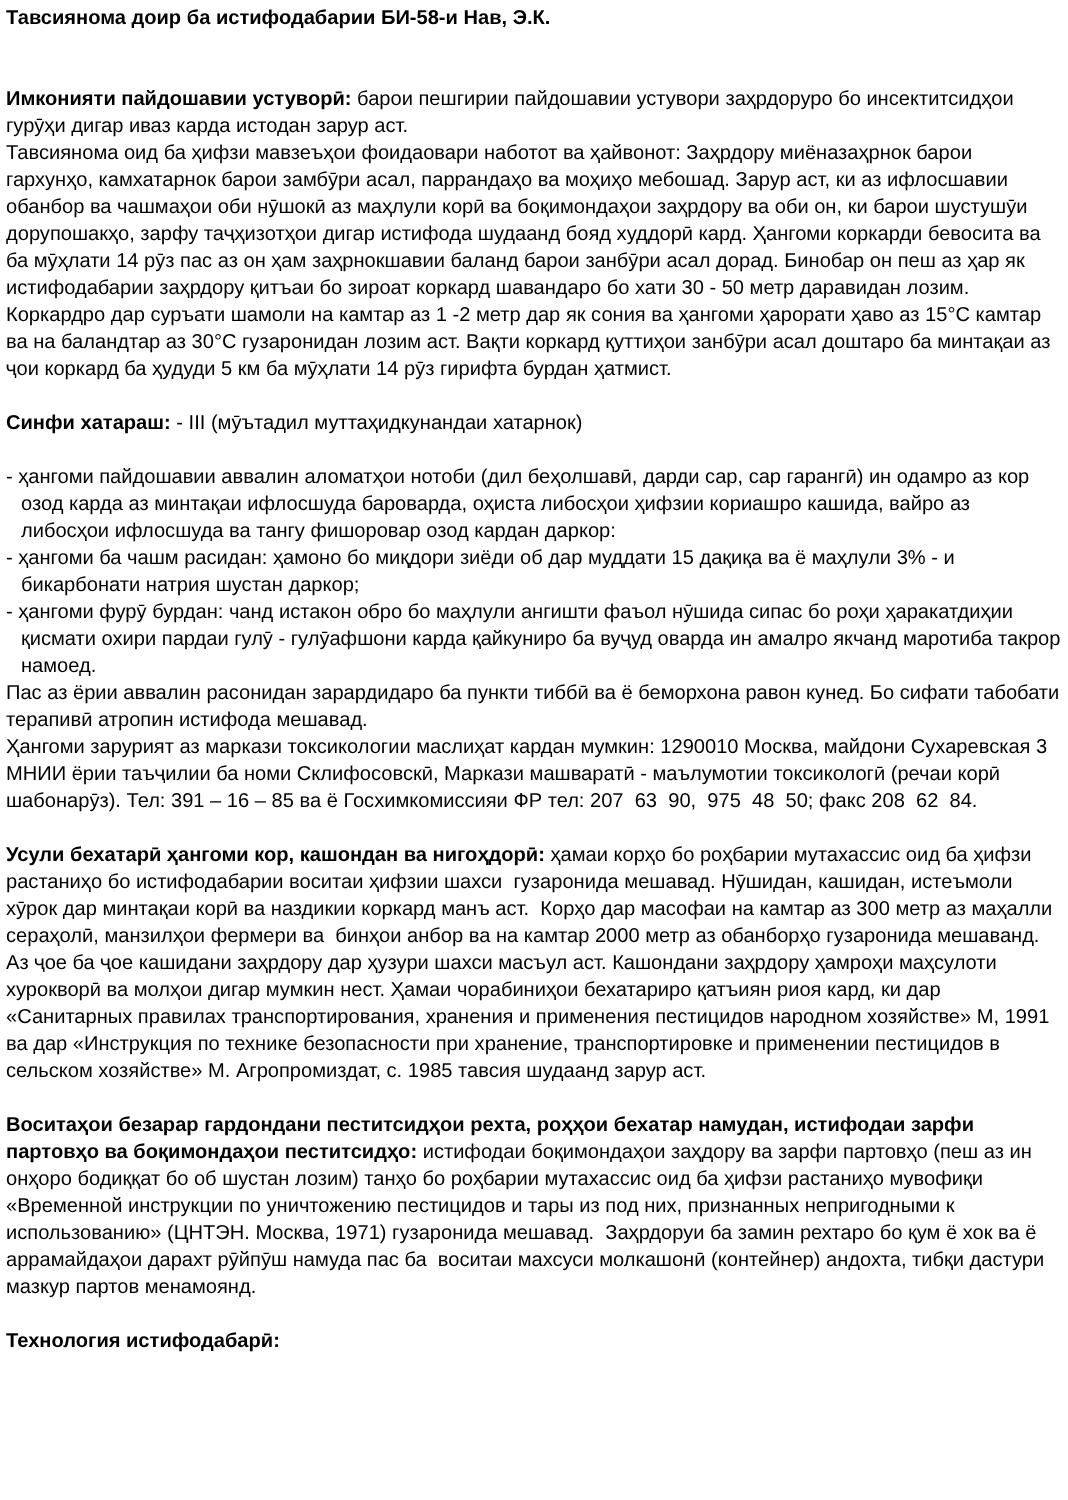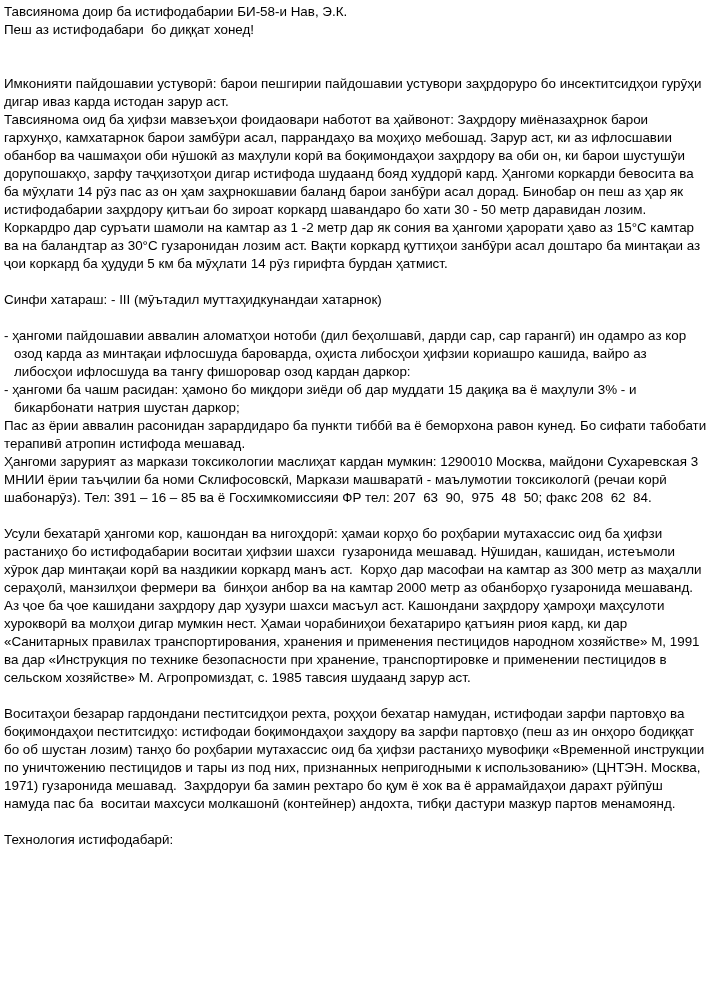--- a/index.html
+++ b/index.html
@@ -20,57 +20,57 @@
     font-size: 13.4px;
     line-height: 18px;
     color: #000000;
     -webkit-font-smoothing: antialiased;
   }
   .doc p {
     margin: 0;
     white-space: pre-wrap;
   }
   .doc strong {
-    font-weight: normal;
+    font-weight: bold;
     margin-top: 30px;
   }
   .bullet {
     padding-left: 10px;
     text-indent: -10px;
   }
   .gap {
     height: 18px;
   }
 </style>
 </head>
 <body>
 
 <div class="doc">
 
   <p><strong>Тавсиянома доир ба истифодабарии БИ-58-и Нав, Э.К.</strong></p>
-  <p><strong>Пеш аз истифодабари  бо диққат хонед!</strong></p>
 
   <div class="gap"></div>
 
 
   <div class="gap"></div>
 
   <p><strong>Имконияти пайдошавии устуворӣ:</strong><span> барои пешгирии пайдошавии устувори заҳрдоруро бо инсектитсидҳои гурӯҳи дигар иваз карда истодан зарур аст.</span></p>
 
   <p><span>Тавсиянома оид ба ҳифзи мавзеъҳои фоидаовари наботот ва ҳайвонот: Заҳрдору миёназаҳрнок барои гархунҳо, камхатарнок барои замбӯри асал, паррандаҳо ва моҳиҳо мебошад. Зарур аст, ки аз ифлосшавии обанбор ва чашмаҳои оби нӯшокӣ аз маҳлули корӣ ва боқимондаҳои заҳрдору ва оби он, ки барои шустушӯи дорупошакҳо, зарфу таҷҳизотҳои дигар истифода шудаанд бояд худдорӣ кард. Ҳангоми коркарди бевосита ва ба мӯҳлати 14 рӯз пас аз он ҳам заҳрнокшавии баланд барои занбӯри асал дорад. Бинобар он пеш аз ҳар як истифодабарии заҳрдору қитъаи бо зироат коркард шавандаро бо хати 30 - 50 метр даравидан лозим. Коркардро дар суръати шамоли на камтар аз 1 -2 метр дар як сония ва ҳангоми ҳарорати ҳаво аз 15°С камтар ва на баландтар аз 30°С гузаронидан лозим аст. Вақти коркард қуттиҳои занбӯри асал доштаро ба минтақаи аз ҷои коркард ба ҳудуди 5 км ба мӯҳлати 14 рӯз гирифта бурдан ҳатмист.</span></p>
 
   <div class="gap"></div>
 
   <p><strong>Синфи хатараш:</strong><span> - III (мӯътадил муттаҳидкунандаи хатарнок)</span></p>
 
   <div class="gap"></div>
 
 
   <p class="bullet"><span>- ҳангоми пайдошавии аввалин аломатҳои нотоби (дил беҳолшавӣ, дарди сар, сар гарангӣ) ин одамро аз кор озод карда аз минтақаи ифлосшуда бароварда, оҳиста либосҳои ҳифзии кориашро кашида, вайро аз либосҳои ифлосшуда ва тангу фишоровар озод кардан даркор:</span></p>
   <p class="bullet"><span>- ҳангоми ба чашм расидан: ҳамоно бо миқдори зиёди об дар муддати 15 дақиқа ва ё маҳлули 3% - и бикарбонати натрия шустан даркор;</span></p>
+  <p class="bullet"><span>- ҳангоми фурӯ бурдан: чанд истакон обро бо маҳлули ангишти фаъол нӯшида сипас бо роҳи ҳаракатдиҳии қисмати охири пардаи гулӯ - гулӯафшони карда қайкуниро ба вуҷуд оварда ин амалро якчанд маротиба такрор намоед.</span></p>
 
   <p><span>Пас аз ёрии аввалин расонидан зарардидаро ба пункти тиббӣ ва ё беморхона равон кунед. Бо сифати табобати терапивӣ атропин истифода мешавад.</span></p>
   <p><span>Ҳангоми зарурият аз маркази токсикологии маслиҳат кардан мумкин: 1290010 Москва, майдони Сухаревская 3 МНИИ ёрии таъҷилии ба номи Склифосовскӣ, Маркази машваратӣ - маълумотии токсикологӣ (речаи корӣ шабонарӯз). Тел: 391 – 16 – 85 ва ё Госхимкомиссияи ФР тел: 207  63  90,  975  48  50; факс 208  62  84.</span></p>
 
   <div class="gap"></div>
 
   <p><strong>Усули бехатарӣ ҳангоми кор, кашондан ва нигоҳдорӣ:</strong><span> ҳамаи корҳо бо роҳбарии мутахассис оид ба ҳифзи растаниҳо бо истифодабарии воситаи ҳифзии шахси  гузаронида мешавад. Нӯшидан, кашидан, истеъмоли хӯрок дар минтақаи корӣ ва наздикии коркард манъ аст.  Корҳо дар масофаи на камтар аз 300 метр аз маҳалли сераҳолӣ, манзилҳои фермери ва  бинҳои анбор ва на камтар 2000 метр аз обанборҳо гузаронида мешаванд. Аз ҷое ба ҷое кашидани заҳрдору дар ҳузури шахси масъул аст. Кашондани заҳрдору ҳамроҳи маҳсулоти хурокворӣ ва молҳои дигар мумкин нест. Ҳамаи чорабиниҳои бехатариро қатъиян риоя кард, ки дар «Санитарных правилах транспортирования, хранения и применения пестицидов народном хозяйстве» М, 1991 ва дар «Инструкция по технике безопасности при хранение, транспортировке и применении пестицидов в сельском хозяйстве» М. Агропромиздат, с. 1985 тавсия шудаанд зарур аст.</span></p>
 
   <div class="gap"></div>
 

